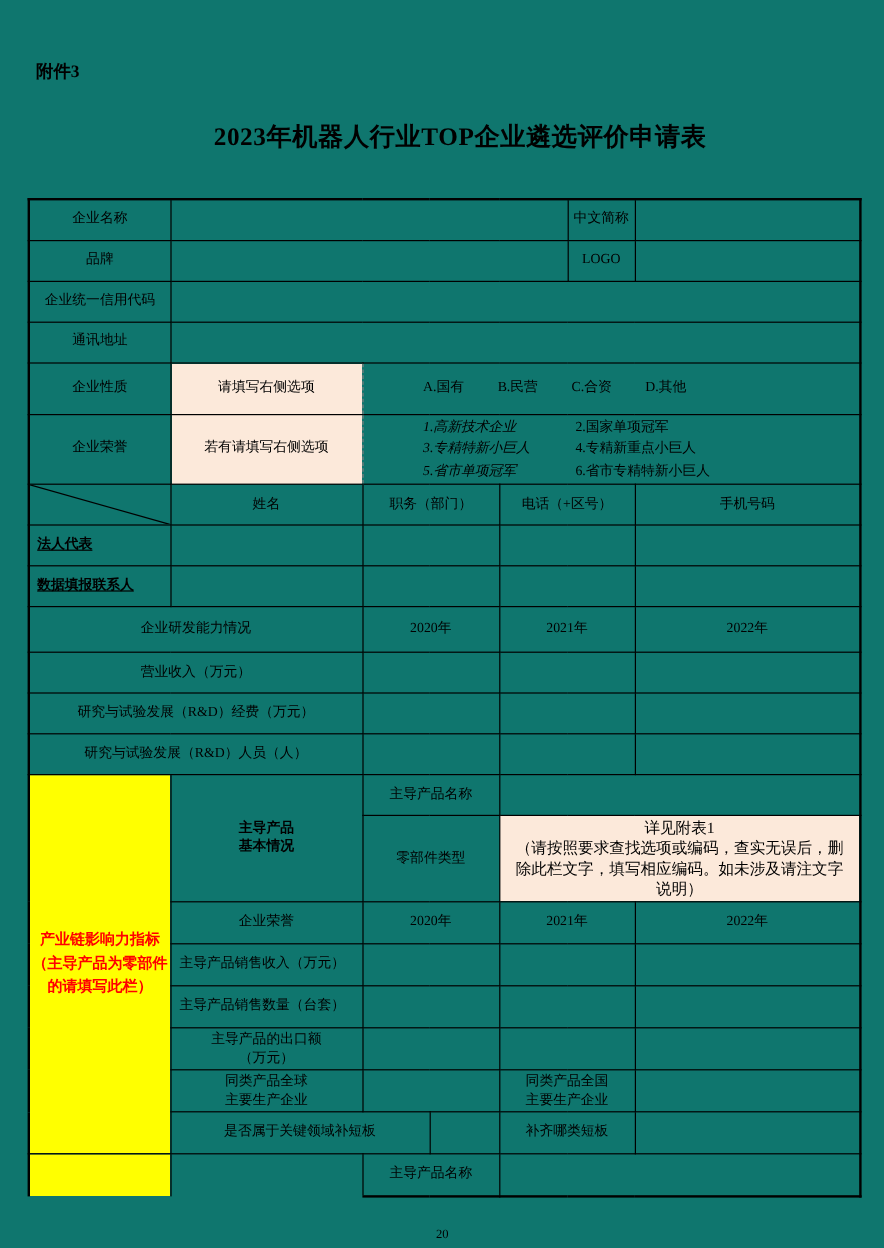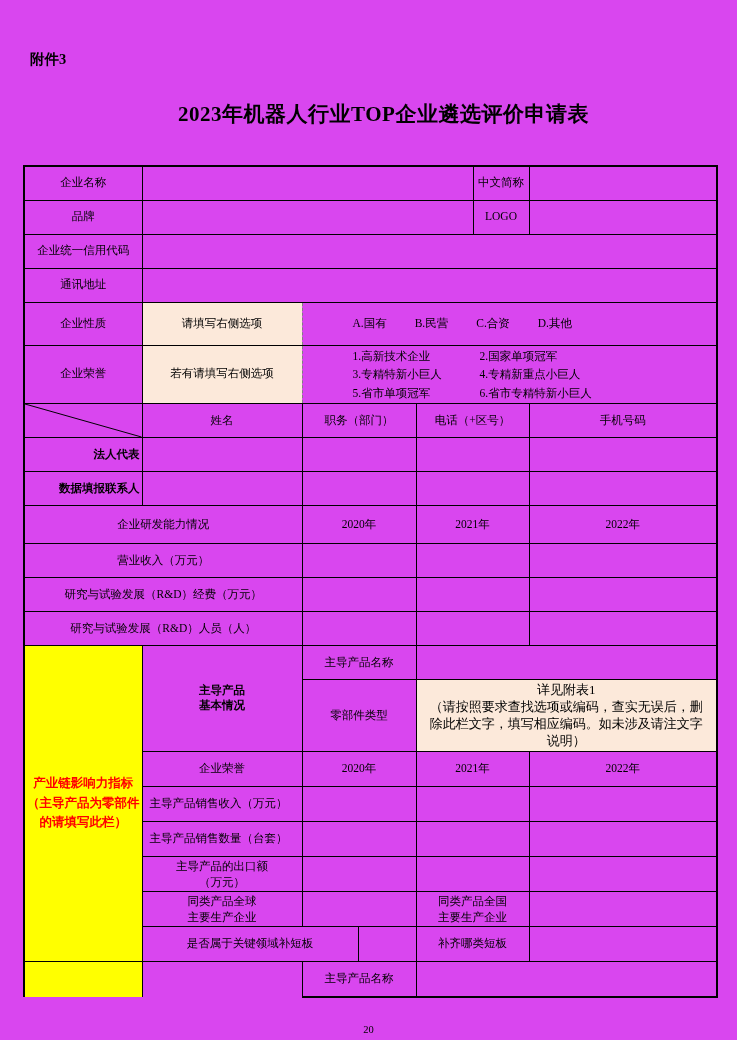--- a/index.html
+++ b/index.html
@@ -1,45 +1,45 @@
 <!DOCTYPE html>
 <html><head>
 <meta charset="utf-8">
 <style>
   * { margin:0; padding:0; box-sizing:border-box; }
   html,body { background:#888; }
   .sheet {
-    position:relative; width:737px; height:1040px; background:#d946ef;
+    position:relative; width:737px; height:1040px; background:#0f766e;
     font-family:"Liberation Serif","DejaVu Serif",serif; color:#000;
     overflow:hidden; margin:0 auto;
   }
   .attachment { position:absolute; left:30px; top:50px; font-size:14.5px; font-weight:bold; }
   .main-title { position:absolute; left:0; top:100px; width:100%; text-align:center;
     font-size:21px; font-weight:bold; letter-spacing:0.5px;padding-left:30px; }
   .page-num { position:absolute; left:0; top:992px; width:100%; text-align:center; font-size:10.5px;margin-top:32px; }
 
   table.form { position:absolute; left:23px; top:165px; border-collapse:collapse;
     table-layout:fixed; width:693px; border:2px solid #000; }
   td { border:1px solid #000; font-size:11.5px; text-align:center; vertical-align:middle;
     padding:1px 2px; overflow:hidden; line-height:1.35; }
-  .left   { text-align:right; padding-left:16px; }
+  .left   { text-align:left; padding-left:6px;text-decoration:underline; }
   .pad-l  { text-align:left; padding-left:7px; }
   .bold   { font-weight:bold; }
   .peach  { background:#FCE9DA; }
   .dashed-r { border-right:1px dashed #808080; }
   .no-l   { border-left-style:none; }
   .yellow { background:#FFFF00;text-align:center; }
   .red-text { color:#FF0000; font-weight:bold; font-size:12.5px; line-height:1.55; }
   .note-cell { font-size:13px; line-height:1.32; padding:1px 10px; }
   .hidden-b { border-bottom-style:hidden; }
   .diag-cell { position:relative; padding:0; }
   .diag-cell svg { position:absolute; left:0; top:0; width:100%; height:100%; display:block; }
   .options-row { display:flex; gap:28px; padding-left:48px; text-align:left; }
   .honor-line { display:flex; padding-left:48px; text-align:left; line-height:18.5px; }
-  .honor-line .col1 { width:127px; flex:none; }
+  .honor-line .col1 { width:127px; flex:none;font-style:italic; }
   .two-line { line-height:1.4; }
 </style>
 </head>
 <body>
 
 <div class="sheet">
 
   <div class="attachment">附件3</div>
   <div class="main-title">2023年机器人行业TOP企业遴选评价申请表</div>
 

